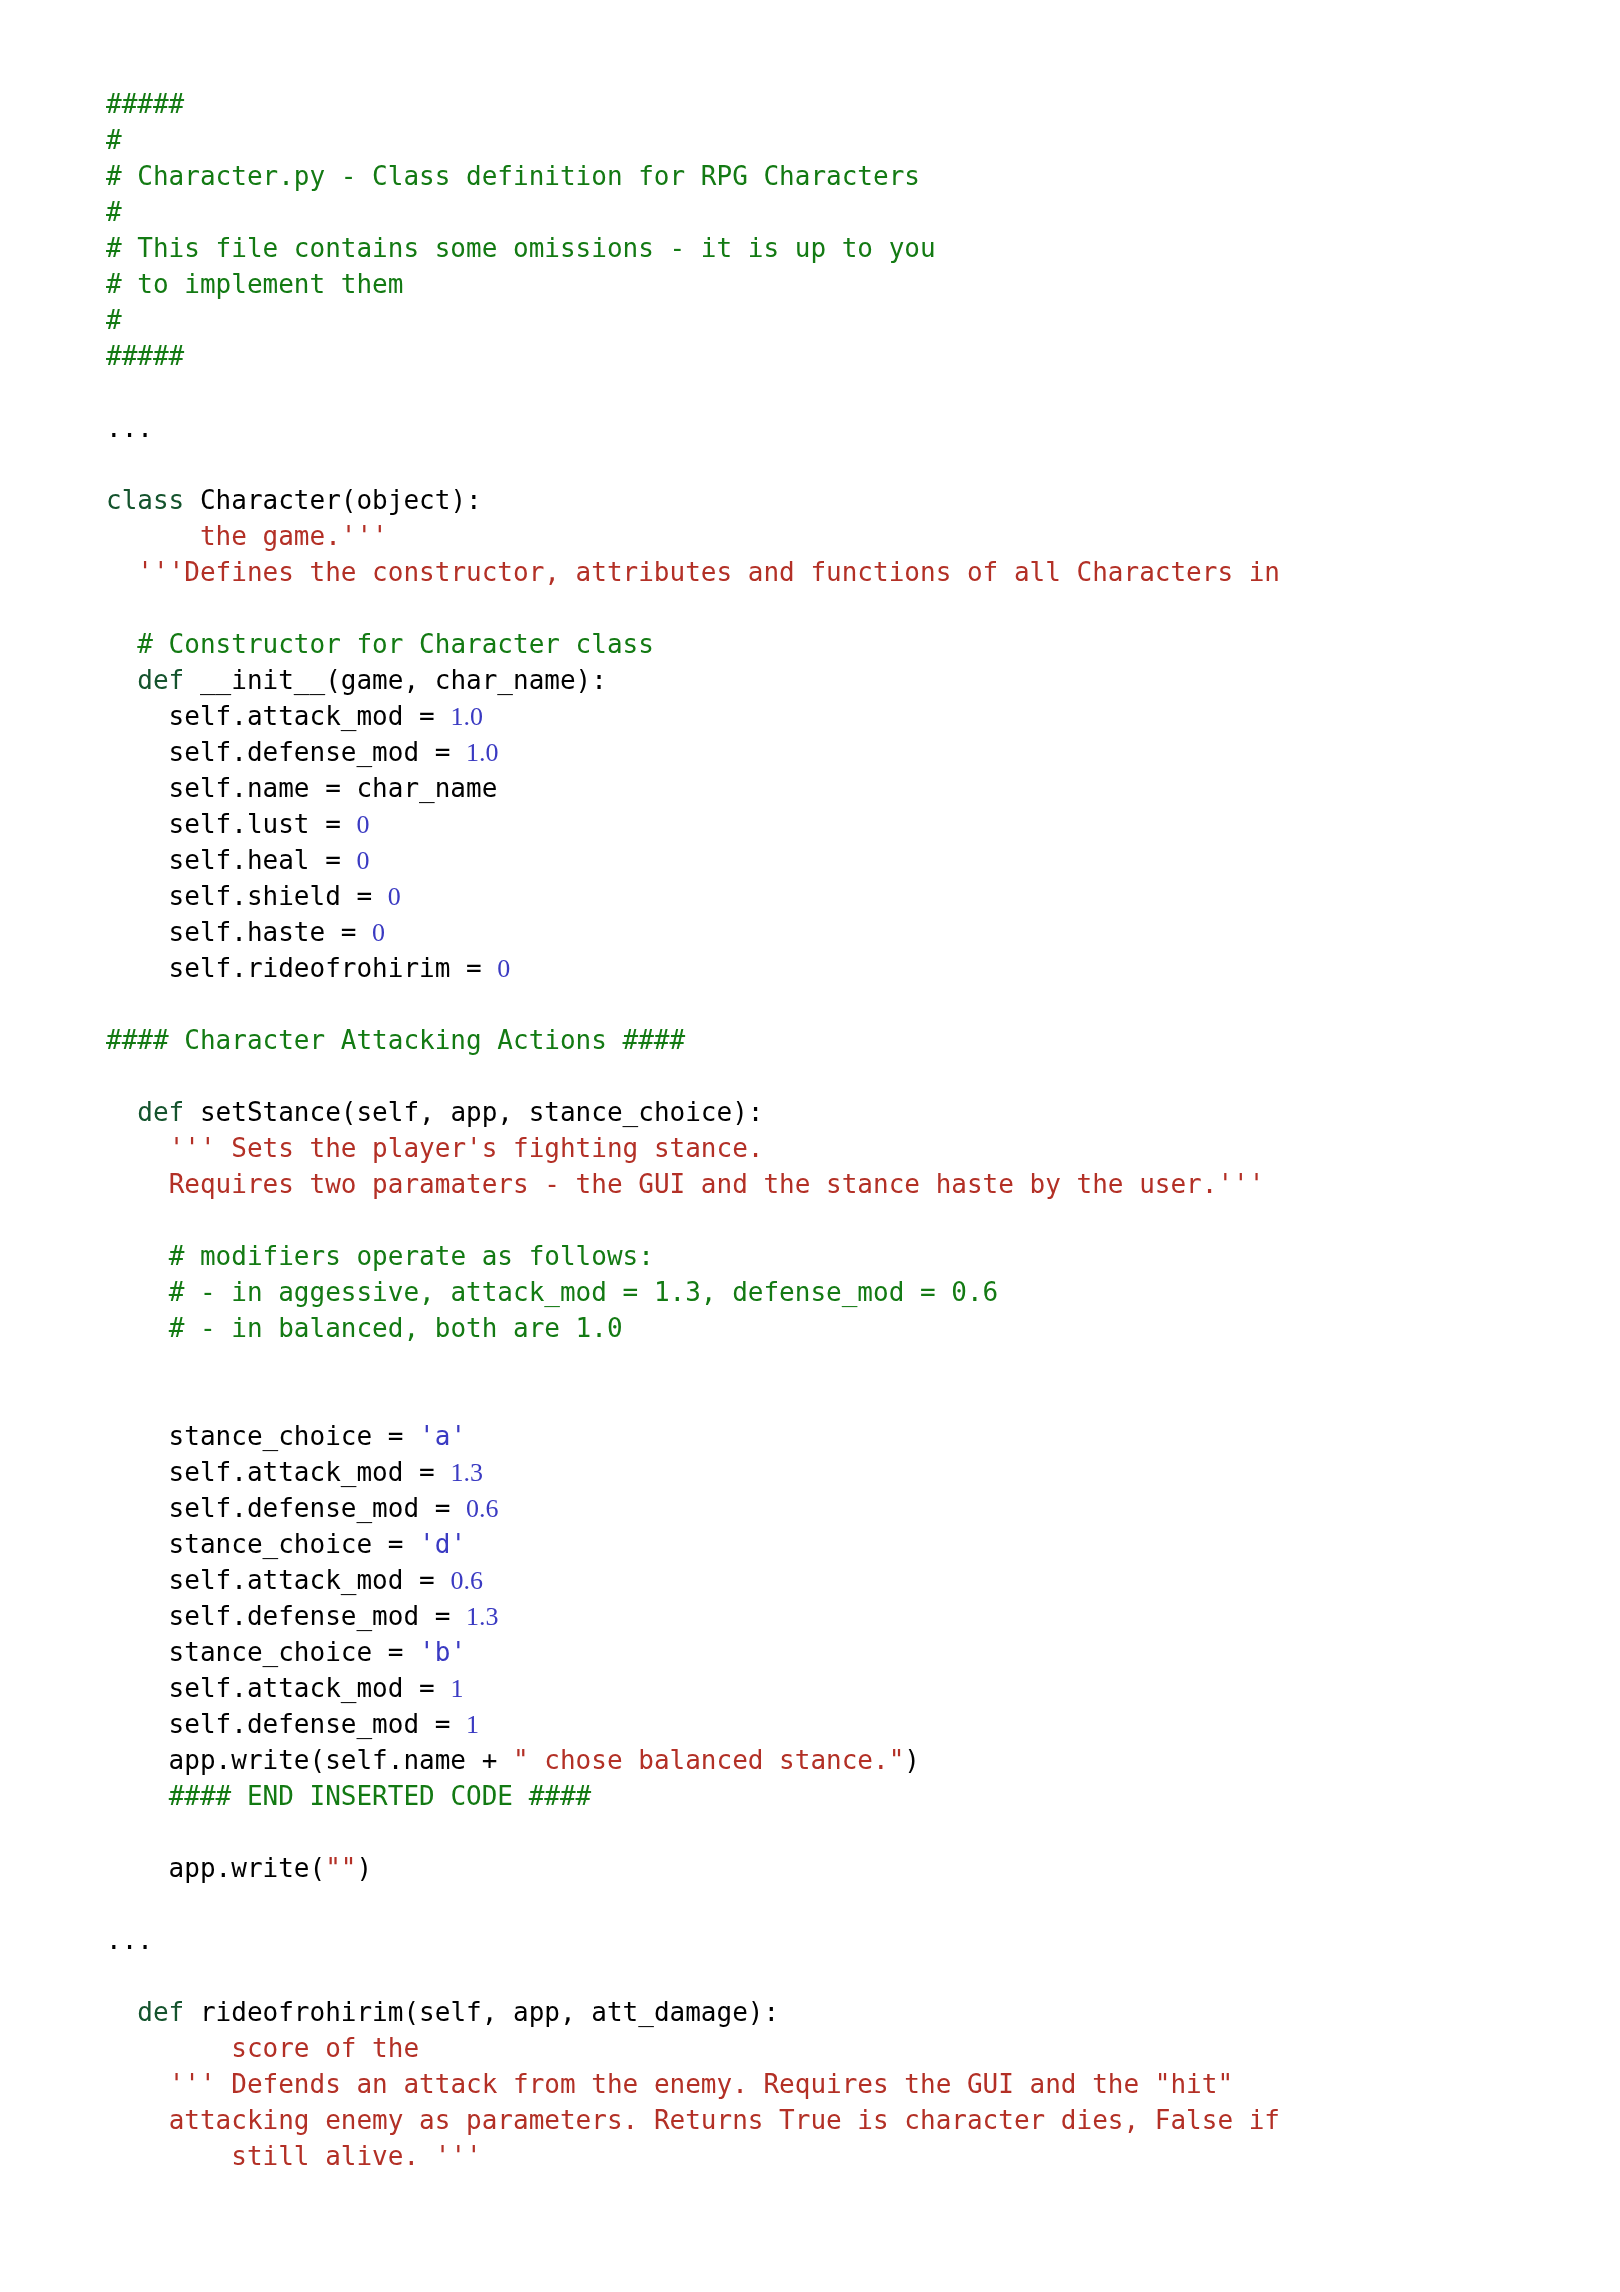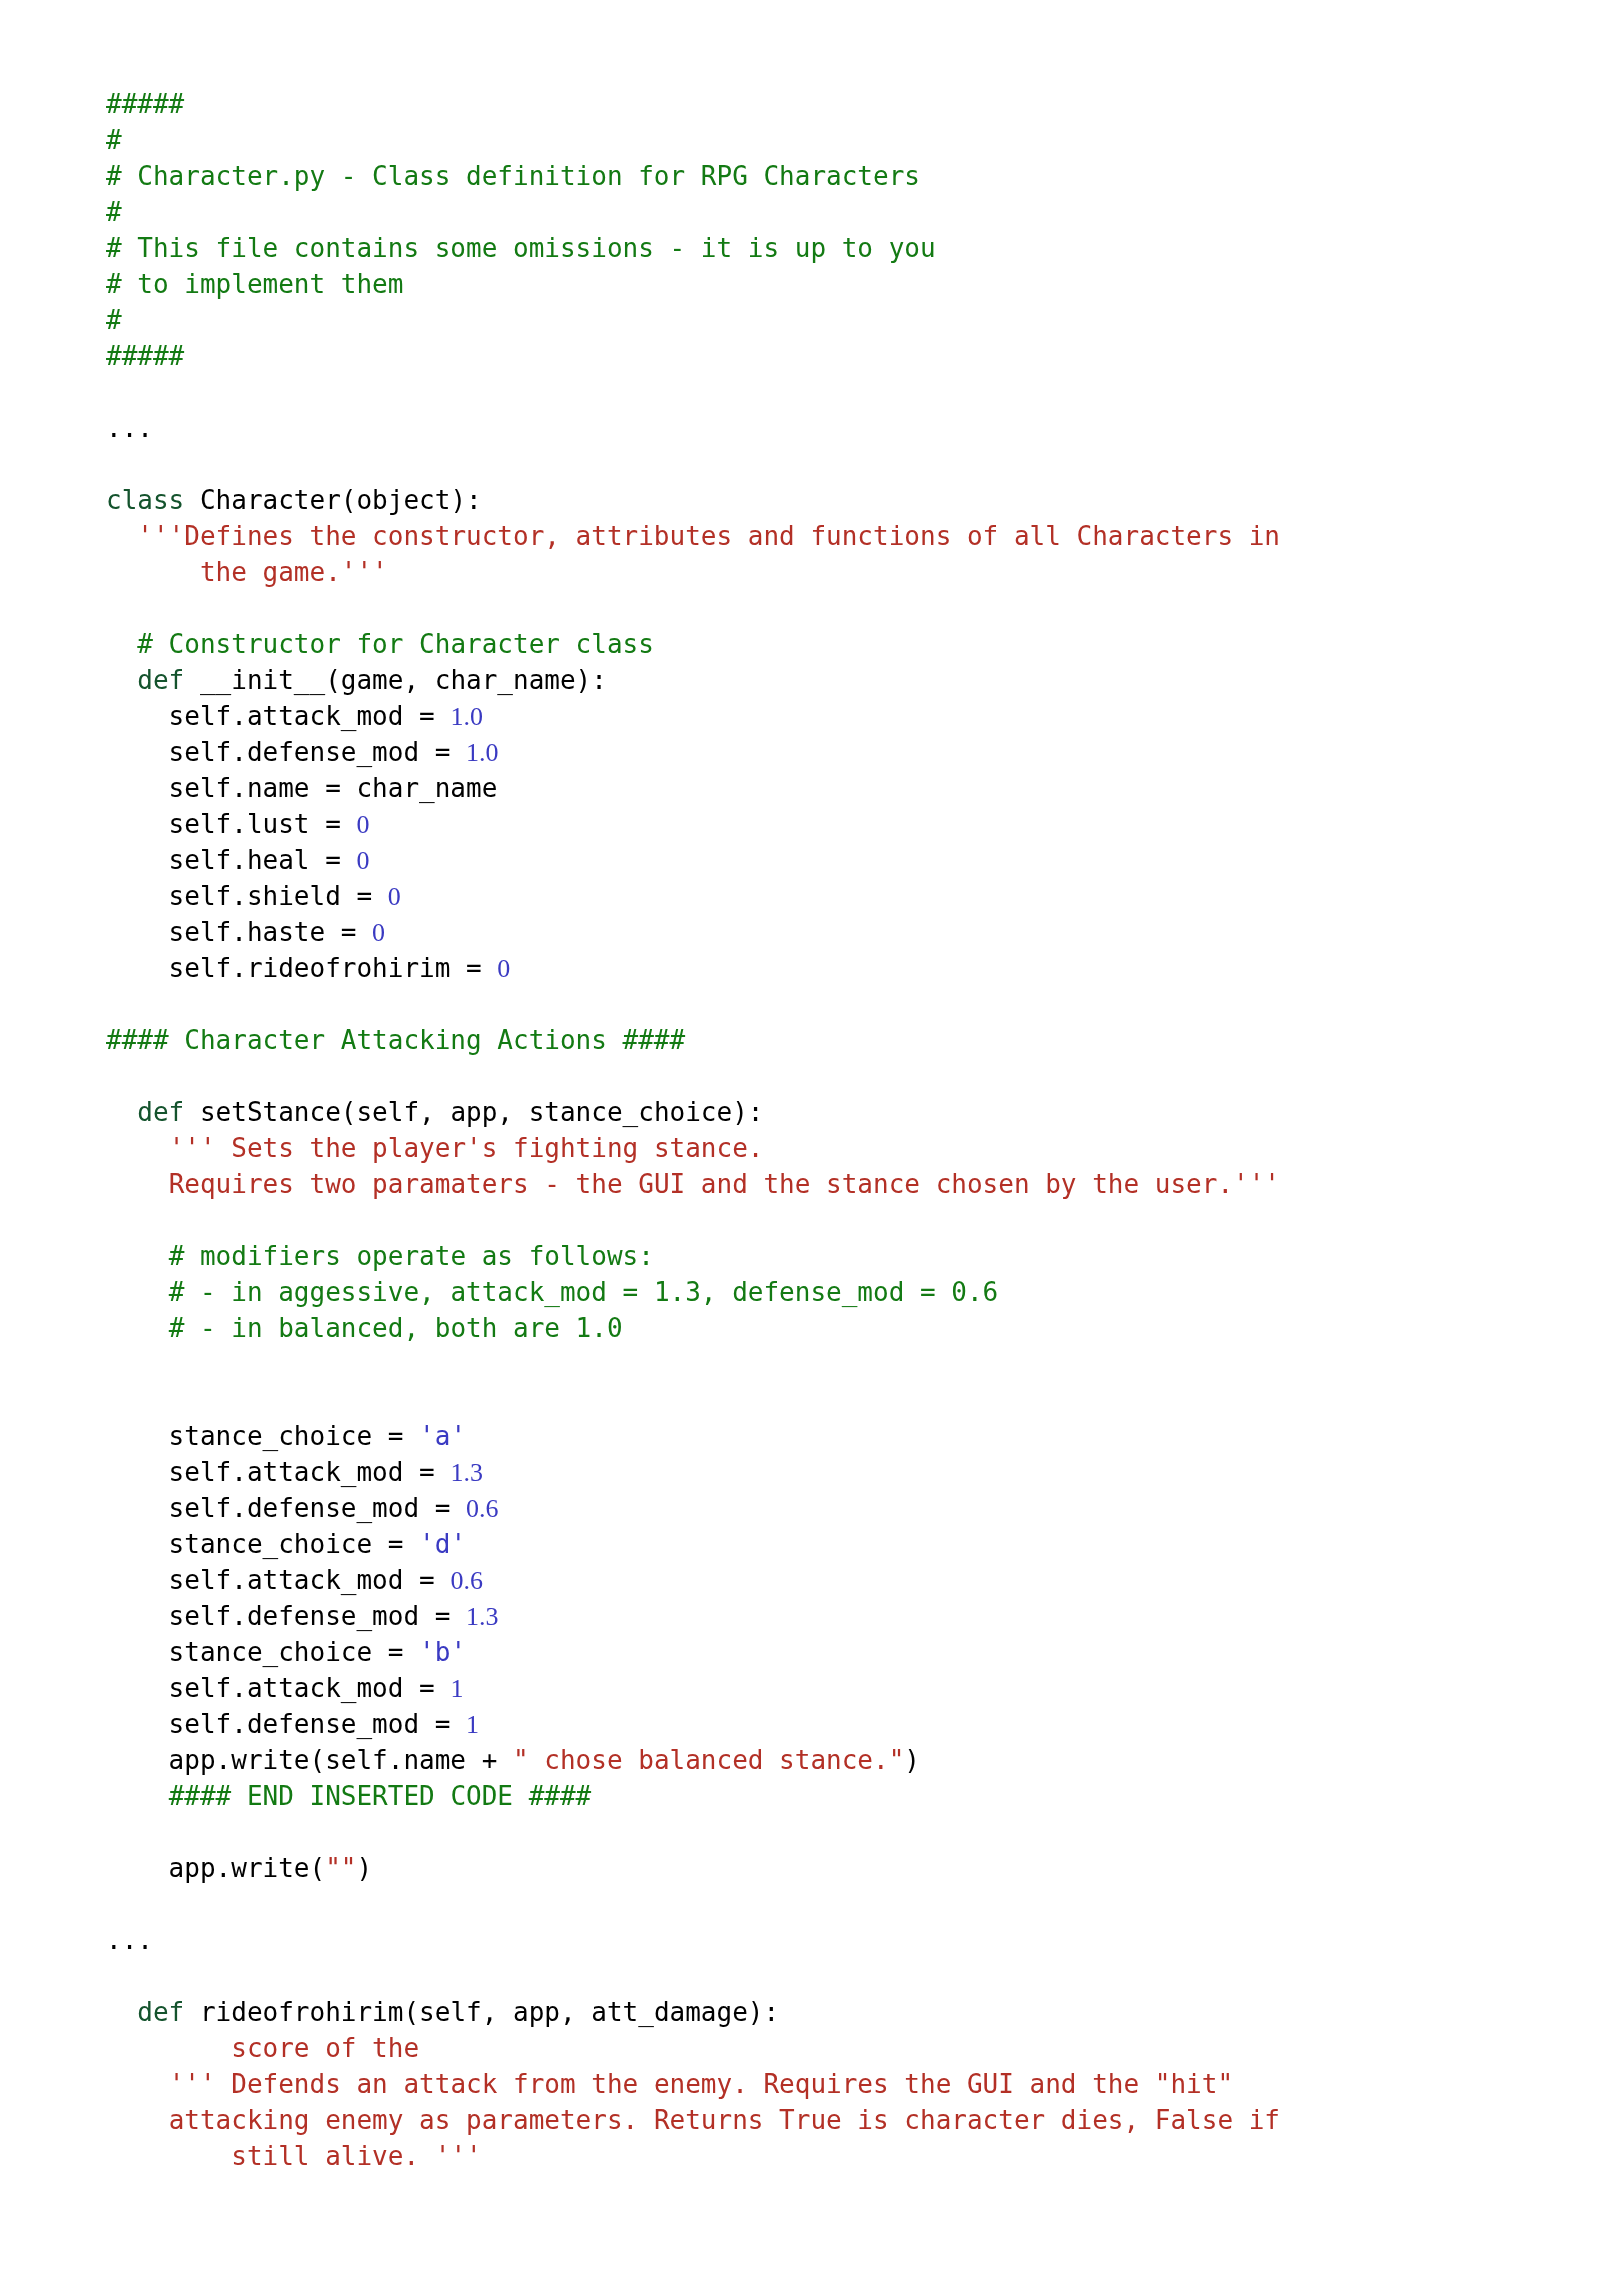--- a/index.html
+++ b/index.html
@@ -57,39 +57,39 @@
       <div class="code-line"><span class="tok-comment"># Character.py - Class definition for RPG Characters</span></div>
       <div class="code-line"><span class="tok-comment">#</span></div>
       <div class="code-line"><span class="tok-comment"># This file contains some omissions - it is up to you</span></div>
       <div class="code-line"><span class="tok-comment"># to implement them</span></div>
       <div class="code-line"><span class="tok-comment">#</span></div>
       <div class="code-line"><span class="tok-comment">#####</span></div>
       <div class="code-line blank">&nbsp;</div>
       <div class="code-line"><span class="tok-ellipsis">...</span></div>
       <div class="code-line blank">&nbsp;</div>
       <div class="code-line"><span class="tok-keyword">class</span><span class="tok-plain"> Character(object):</span></div>
+      <div class="code-line"><span class="tok-plain">      </span><span class="tok-doc">the game.'''</span></div>
       <div class="code-line"><span class="tok-plain">  </span><span class="tok-doc">'''Defines the constructor, attributes and functions of all Characters in</span></div>
-      <div class="code-line"><span class="tok-plain">      </span><span class="tok-doc">the game.'''</span></div>
       <div class="code-line blank">&nbsp;</div>
       <div class="code-line"><span class="tok-plain">  </span><span class="tok-comment"># Constructor for Character class</span></div>
       <div class="code-line"><span class="tok-plain">  </span><span class="tok-keyword">def</span><span class="tok-plain"> __init__(game, char_name):</span></div>
       <div class="code-line"><span class="tok-plain">    self.attack_mod = </span><span class="tok-num">1.0</span></div>
       <div class="code-line"><span class="tok-plain">    self.defense_mod = </span><span class="tok-num">1.0</span></div>
       <div class="code-line"><span class="tok-plain">    self.name = char_name</span></div>
       <div class="code-line"><span class="tok-plain">    self.lust = </span><span class="tok-num">0</span></div>
       <div class="code-line"><span class="tok-plain">    self.heal = </span><span class="tok-num">0</span></div>
       <div class="code-line"><span class="tok-plain">    self.shield = </span><span class="tok-num">0</span></div>
       <div class="code-line"><span class="tok-plain">    self.haste = </span><span class="tok-num">0</span></div>
       <div class="code-line"><span class="tok-plain">    self.rideofrohirim = </span><span class="tok-num">0</span></div>
       <div class="code-line blank">&nbsp;</div>
       <div class="code-line"><span class="tok-comment">#### Character Attacking Actions ####</span></div>
       <div class="code-line blank">&nbsp;</div>
       <div class="code-line"><span class="tok-plain">  </span><span class="tok-keyword">def</span><span class="tok-plain"> setStance(self, app, stance_choice):</span></div>
       <div class="code-line"><span class="tok-plain">    </span><span class="tok-doc">''' Sets the player's fighting stance.</span></div>
-      <div class="code-line"><span class="tok-plain">    </span><span class="tok-doc">Requires two paramaters - the GUI and the stance chosen by the user.'''</span></div>
+      <div class="code-line"><span class="tok-plain">    </span><span class="tok-doc">Requires two paramaters - the GUI and the stance haste by the user.'''</span></div>
       <div class="code-line blank">&nbsp;</div>
       <div class="code-line"><span class="tok-plain">    </span><span class="tok-comment"># modifiers operate as follows:</span></div>
       <div class="code-line"><span class="tok-plain">    </span><span class="tok-comment"># - in aggessive, attack_mod = 1.3, defense_mod = 0.6</span></div>
       <div class="code-line"><span class="tok-plain">    </span><span class="tok-comment"># - in balanced, both are 1.0</span></div>
       <div class="code-line blank">&nbsp;</div>
       <div class="code-line"><span class="tok-plain">    </span></div>
       <div class="code-line"><span class="tok-plain">    stance_choice = </span><span class="tok-str-s">'a'</span></div>
       <div class="code-line"><span class="tok-plain">    self.attack_mod = </span><span class="tok-num">1.3</span></div>
       <div class="code-line"><span class="tok-plain">    self.defense_mod = </span><span class="tok-num">0.6</span></div>
       <div class="code-line"><span class="tok-plain">    stance_choice = </span><span class="tok-str-s">'d'</span></div>

